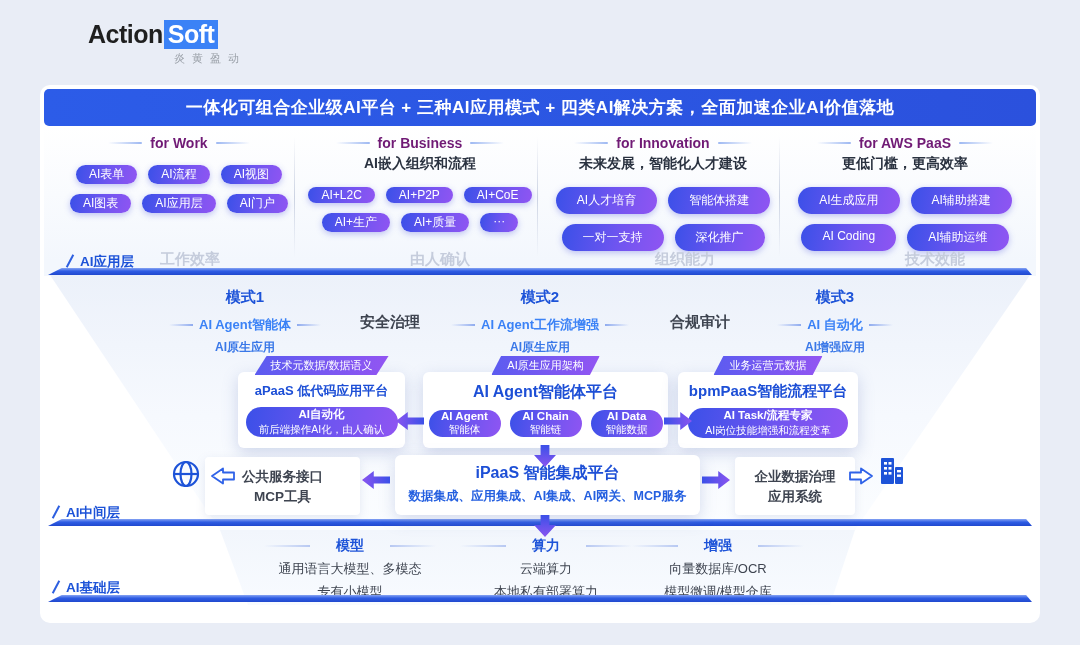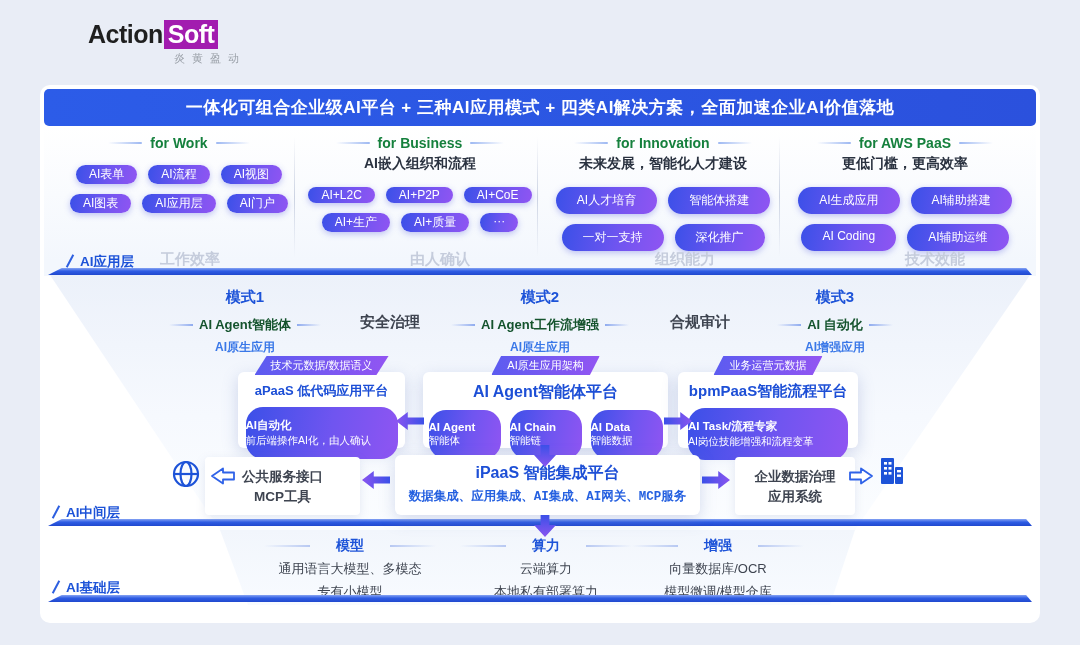--- a/index.html
+++ b/index.html
@@ -2,42 +2,42 @@
 <html><head>
 <meta charset="utf-8">
 <style>
   * { margin:0; padding:0; box-sizing:border-box; }
   body { font-family:"Liberation Sans","DejaVu Sans",sans-serif; }
   .canvas { position:relative; width:1080px; height:645px; background:#e9edf6; overflow:hidden; }
 
   
   .logo { position:absolute; left:88px; top:20px; z-index:5; }
   .logo-row { font-size:25px; font-weight:bold; letter-spacing:-0.5px; color:#1f1f1f; display:flex; align-items:center; }
-  .logo-soft { background:#a21caf; color:#fff; padding:0 4px; margin-left:1px; }
+  .logo-soft { background:#3b82f6; color:#fff; padding:0 4px; margin-left:1px; }
   .logo-sub { margin-top:2px; margin-left:86px; font-size:11px; color:#9aa0a8; letter-spacing:7px; }
 
   
   .card { position:absolute; left:40px; top:85px; width:1000px; height:538px; background:#fff; border-radius:10px; }
 
   .banner { position:absolute; left:4px; right:4px; top:4px; height:37px; border-radius:5px;
     background:linear-gradient(90deg,#2c5ce8,#2b51dd); display:flex; align-items:center; justify-content:center; z-index:2; }
   .banner span { color:#fff; font-size:17px; font-weight:bold; letter-spacing:0.5px; }
 
   .app-zone { position:absolute; left:4px; right:4px; top:41px; height:150px;
     background:linear-gradient(180deg,#ffffff 0%,#f3f7fd 90%); z-index:0; }
 
   .funnel1 { position:absolute; left:0; top:190px; width:1000px; height:255px; z-index:0;
     background:linear-gradient(180deg,#ecf1fa 0%,#f6f9fe 55%,#fbfdff 100%);
     clip-path:polygon(1% 0,99% 0,81.5% 100%,18% 100%); }
   .funnel2 { position:absolute; left:0; top:445px; width:1000px; height:75px; z-index:0;
     background:linear-gradient(180deg,#f2f6fc,#f8fbff); clip-path:polygon(18% 0,81.5% 0,79% 100%,20.8% 100%); }
 
   
   .col { position:absolute; top:50px; width:244px; text-align:center; z-index:1; }
-  .col-title { display:flex; align-items:center; justify-content:center; gap:8px; font-size:14px; font-weight:bold; color:#15803d; }
+  .col-title { display:flex; align-items:center; justify-content:center; gap:8px; font-size:14px; font-weight:bold; color:#701a75; }
   .dash { width:34px; height:2px; border-radius:1px; background:linear-gradient(90deg,rgba(157,184,242,0),#9db8f2); }
   .dash.r { background:linear-gradient(90deg,#9db8f2,rgba(157,184,242,0)); }
   .col-sub { margin-top:4px; font-size:14px; font-weight:bold; color:#2a3240; }
   .pill-row { display:flex; justify-content:center; gap:11px; margin-top:10px; }
   .pill-row.first { margin-top:14px; }
   .pill { padding:1px 13px; border-radius:14px; font-size:12px; color:#fff; white-space:nowrap;
     background:linear-gradient(100deg,#3b50e8 0%,#6f55f0 55%,#8f55f2 100%);
     box-shadow:0 2px 6px rgba(80,90,220,.35); }
   .pill.wide { padding:5px 21px; }
   .col-divider { position:absolute; top:52px; height:120px; width:1px; z-index:1;
@@ -48,34 +48,34 @@
   .layer-label { position:absolute; font-size:13.5px; font-weight:bold; color:#1d53d8; z-index:2; }
   .layer-label::before { content:""; position:absolute; left:-11px; top:1px; width:2px; height:14px; background:#2d5fe0; transform:rotate(28deg); }
   .bar { position:absolute; left:8px; right:8px; height:7px; z-index:1;
     background:linear-gradient(180deg,#87a4f3 0%,#2e5ce4 45%,#2048ce 100%);
     clip-path:polygon(1.4% 0,99.4% 0,100% 100%,0 100%); }
 
   
   .mode { position:absolute; top:203px; width:230px; text-align:center; z-index:1; }
   .mode-name { font-size:15px; font-weight:bold; color:#1d53d8; }
   .mode-title-row { margin-top:9px; display:flex; align-items:center; justify-content:center; gap:6px; }
-  .mode-title { font-size:13px; font-weight:bold; color:#14532d; white-space:nowrap; }
+  .mode-title { font-size:13px; font-weight:bold; color:#3b82f6; white-space:nowrap; }
   .mdash { width:24px; height:2px; background:linear-gradient(90deg,rgba(143,171,239,0),#8fabef); }
   .mdash.r { background:linear-gradient(90deg,#8fabef,rgba(143,171,239,0)); }
   .mode-sub { margin-top:5px; font-size:12px; font-weight:bold; color:#3a78e8; }
   .gov { position:absolute; top:228px; width:120px; text-align:center; font-size:15px; font-weight:600; color:#3e4450; z-index:1; }
 
   
   .pbox { position:absolute; top:287px; background:#fff; border-radius:6px; z-index:2;
     box-shadow:0 5px 16px rgba(110,130,190,.30); }
   .ptag { position:absolute; top:-16px; left:50%; transform:translateX(-50%); padding:2px 16px;
     font-size:11px; color:#fff; white-space:nowrap; z-index:3;
     background:linear-gradient(95deg,#5b5cf0,#9355f2); clip-path:polygon(9% 0,100% 0,91% 100%,0 100%); }
   .ptitle { margin-top:10px; text-align:center; font-size:16px; font-weight:bold; color:#1d4fd6; white-space:nowrap; }
-  .ppill { border-radius:17px; color:#fff; text-align:left; padding:11px 0;
+  .ppill { border-radius:17px; color:#fff; text-align:center; padding:0 0;
     background:linear-gradient(100deg,#3b50e8 0%,#6f55f0 55%,#8f55f2 100%); }
   .ppill-l1 { font-size:11.5px; font-weight:bold; }
   .ppill-l2 { font-size:10.5px; margin-top:1px; }
   .ppill.single { margin:7px auto 0; }
   .ppill-row { display:flex; justify-content:center; gap:9px; margin-top:7px; }
   .ppill.small { width:72px; }
 
   
   .sarrow { position:absolute; z-index:4; }
   .sarrow.left { width:28px; height:18px; background:linear-gradient(90deg,#8a55f0,#3b50e8);
@@ -86,21 +86,21 @@
     clip-path:polygon(30% 0,70% 0,70% 46%,100% 46%,50% 100%,0 46%,30% 46%); }
   .icon { position:absolute; z-index:4; }
 
   
   .panel { position:absolute; top:372px; height:58px; background:#fff; border-radius:4px; z-index:2;
     box-shadow:0 3px 10px rgba(120,140,190,.18); text-align:center; }
   .panel-text { padding-top:10px; font-size:13.5px; color:#3e4450; font-weight:600; line-height:1.45; }
   .ipaas-box { position:absolute; left:355px; top:370px; width:305px; height:60px; background:#fff; border-radius:6px;
     z-index:3; text-align:center; box-shadow:0 5px 16px rgba(110,130,190,.28); }
   .ipaas-title { margin-top:8px; font-size:16px; font-weight:bold; color:#1d4fd6; }
-  .ipaas-sub { margin-top:4px; font-size:12.5px; font-weight:bold; color:#2560e0;font-family:Liberation Mono, monospace; }
+  .ipaas-sub { margin-top:4px; font-size:12.5px; font-weight:bold; color:#2560e0; }
 
   
   .bgroup { position:absolute; top:452px; width:260px; text-align:center; z-index:1; }
   .bgroup-title-row { display:flex; align-items:center; justify-content:center; gap:26px; }
   .bdash { width:46px; height:2px; background:linear-gradient(90deg,rgba(183,200,242,0),#b7c8f2); }
   .bdash.r { background:linear-gradient(90deg,#b7c8f2,rgba(183,200,242,0)); }
   .bgroup-title { font-size:14px; font-weight:bold; color:#1d53d8; }
   .bline { margin-top:5px; font-size:13px; font-weight:500; color:#3e4450; }
 </style>
 </head>

